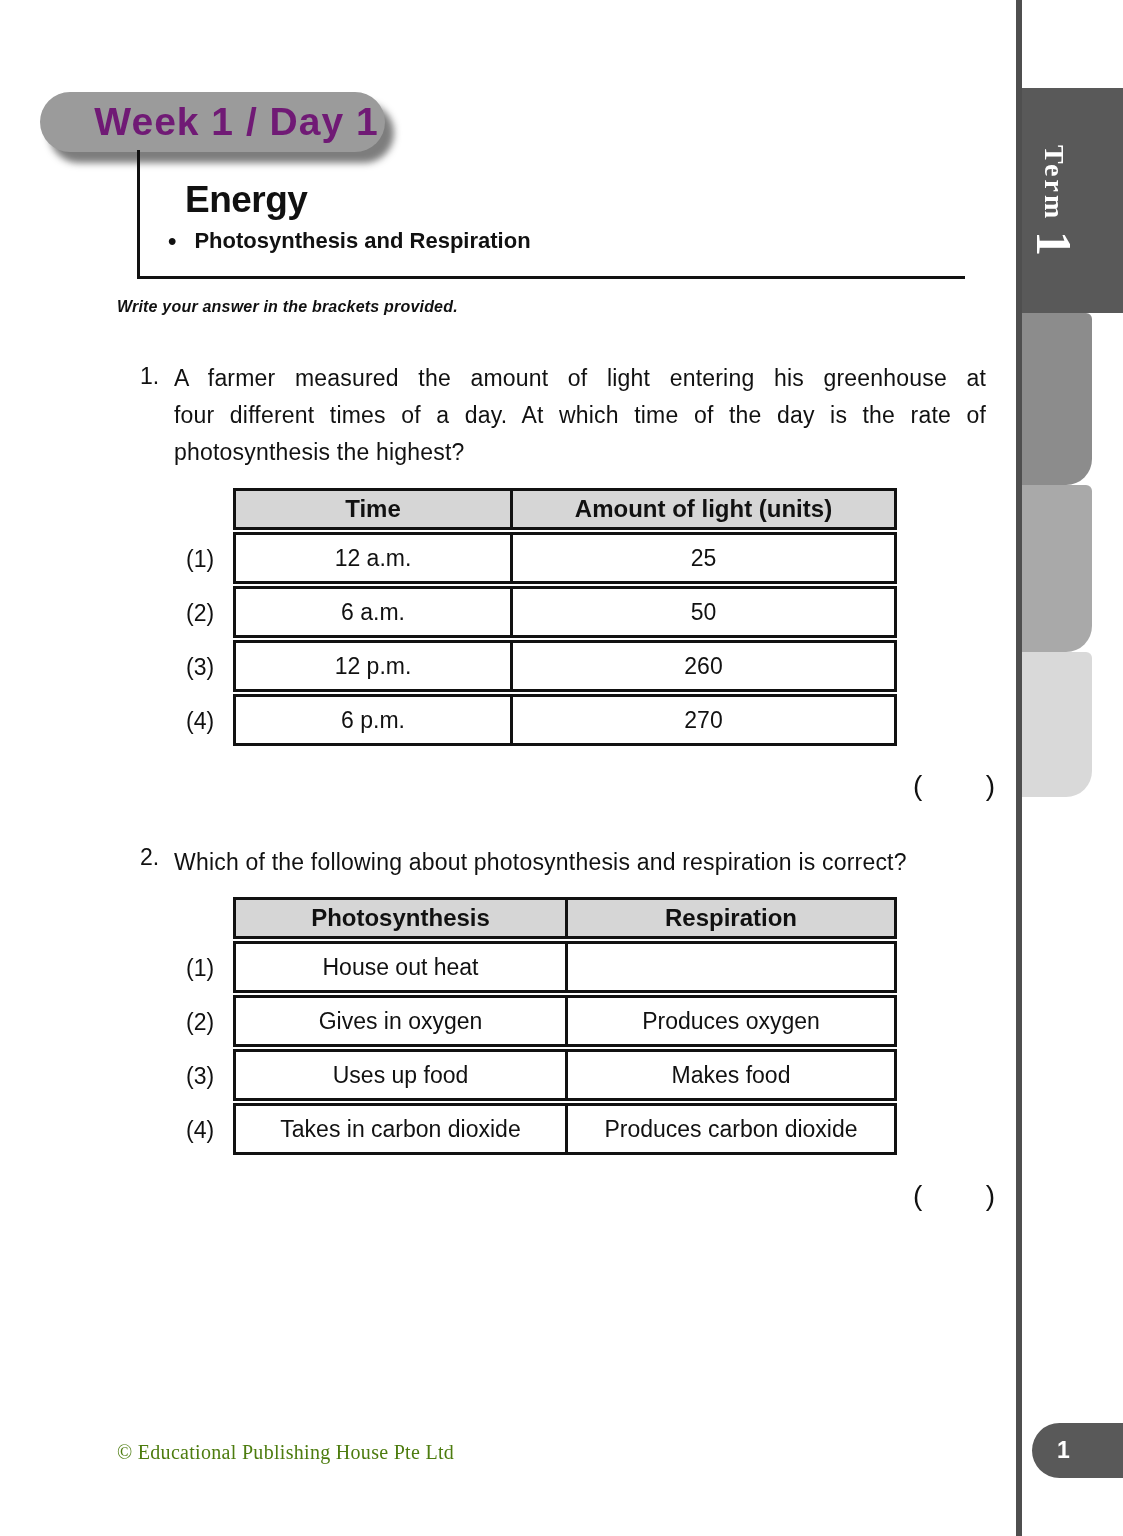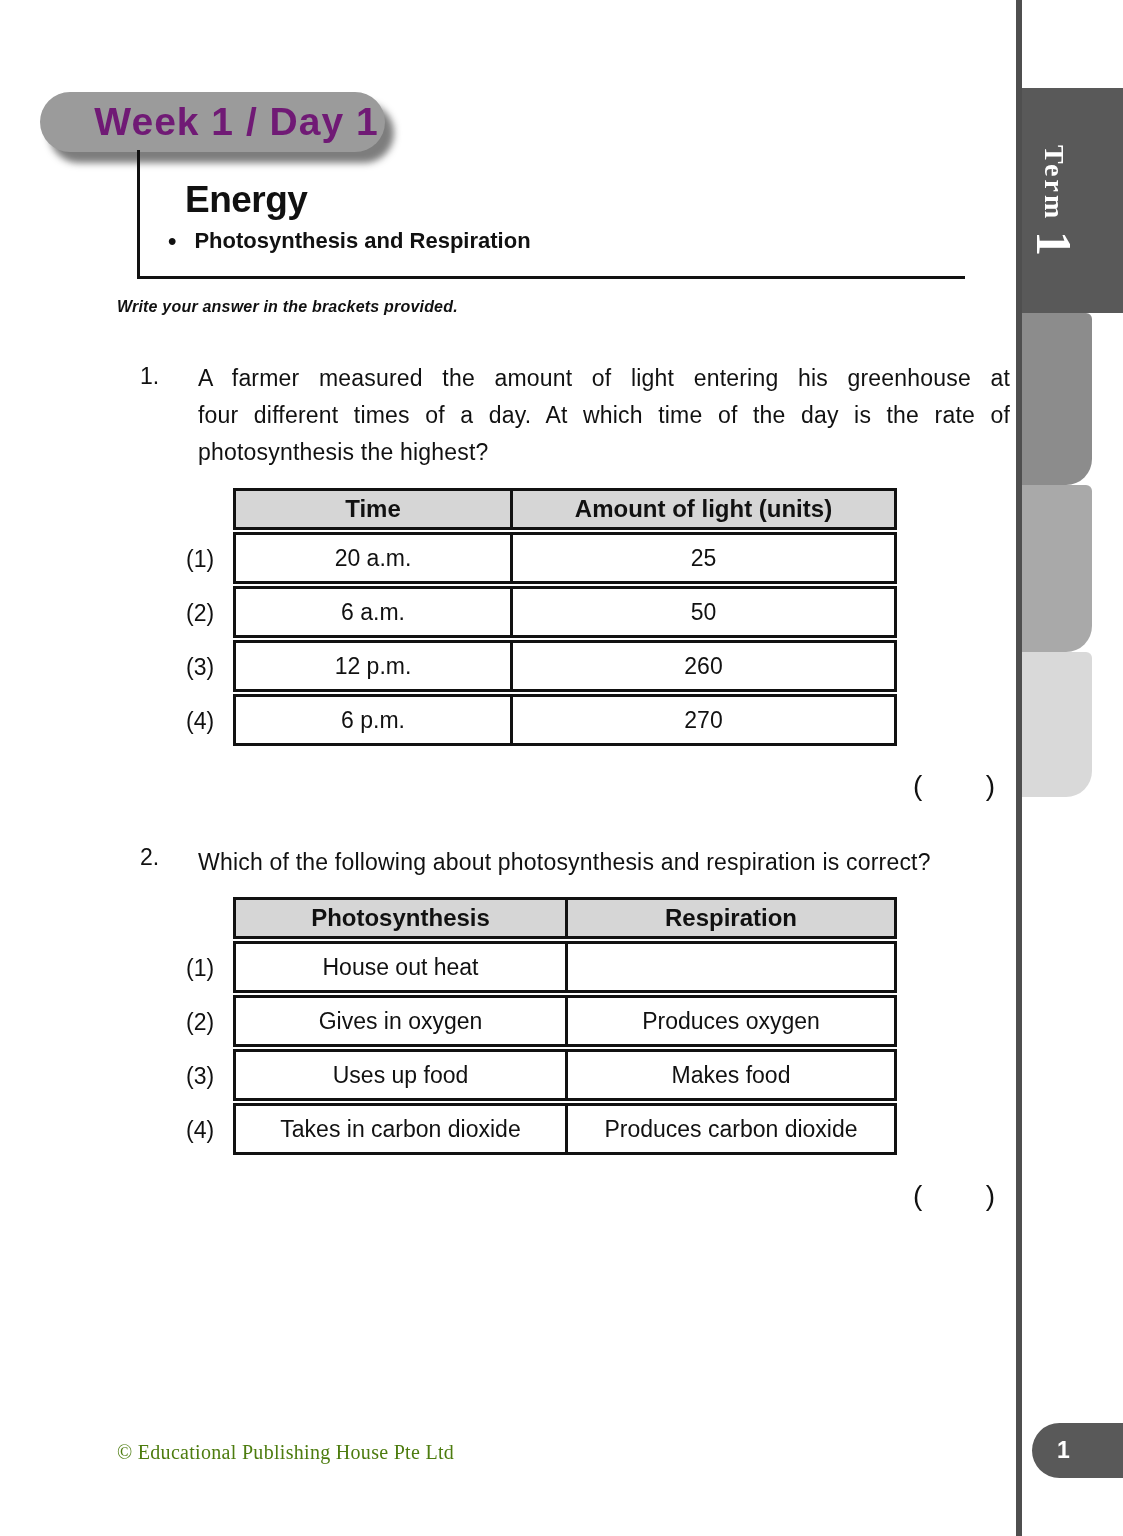--- a/index.html
+++ b/index.html
@@ -42,21 +42,21 @@
   .frame-v{position:absolute;left:137px;top:150px;width:3px;height:128px;background:var(--c-border);}
   .frame-h{position:absolute;left:137px;top:276px;width:828px;height:3px;background:var(--c-border);}
   .energy-title{position:absolute;left:161px;top:179px;font-size:37px;font-weight:bold;letter-spacing:-0.5px;margin-left:24px;}
   .energy-sub{position:absolute;left:168px;top:227px;font-size:22px;font-weight:bold;display:flex;align-items:center;}
   .energy-sub .bullet{font-size:24px;margin-right:18px;}
   .instruction{position:absolute;left:117px;top:298px;font-size:16px;font-weight:bold;font-style:italic;letter-spacing:0.2px;}
   
   .q-num{position:absolute;font-size:23px;}
   .q1-num{left:140px;top:363px;}
   .q2-num{left:140px;top:844px;}
-  .q-text{position:absolute;left:198px;font-size:23px;line-height:37px;letter-spacing:0.2px;}
+  .q-text{position:absolute;left:174px;font-size:23px;line-height:37px;letter-spacing:0.2px;}
   .q1-text{top:360px;width:812px;}
   .q2-text{top:844px;width:830px;white-space:nowrap;}
   .jline{text-align:justify;text-align-last:justify;}
   
   .qtable{position:absolute;display:flex;}
   .qtable1{left:186px;top:488px;}
   .qtable2{left:186px;top:897px;}
   .label-col{width:47px;box-sizing:border-box;}
   .label-spacer{height:44px;}
   .rlabel{height:54px;display:flex;align-items:center;font-size:23px;}
@@ -125,21 +125,21 @@
       <div class="rlabel">(2)</div>
       <div class="rlabel">(3)</div>
       <div class="rlabel">(4)</div>
     </div>
     <div class="table-col">
       <div class="trow thead">
         <div class="cell c1">Time</div>
         <div class="cell c2">Amount of light (units)</div>
       </div>
       <div class="trow">
-        <div class="cell c1">20 a.m.</div>
+        <div class="cell c1">12 a.m.</div>
         <div class="cell c2">25</div>
       </div>
       <div class="trow">
         <div class="cell c1">6 a.m.</div>
         <div class="cell c2">50</div>
       </div>
       <div class="trow">
         <div class="cell c1">12 p.m.</div>
         <div class="cell c2">260</div>
       </div>

